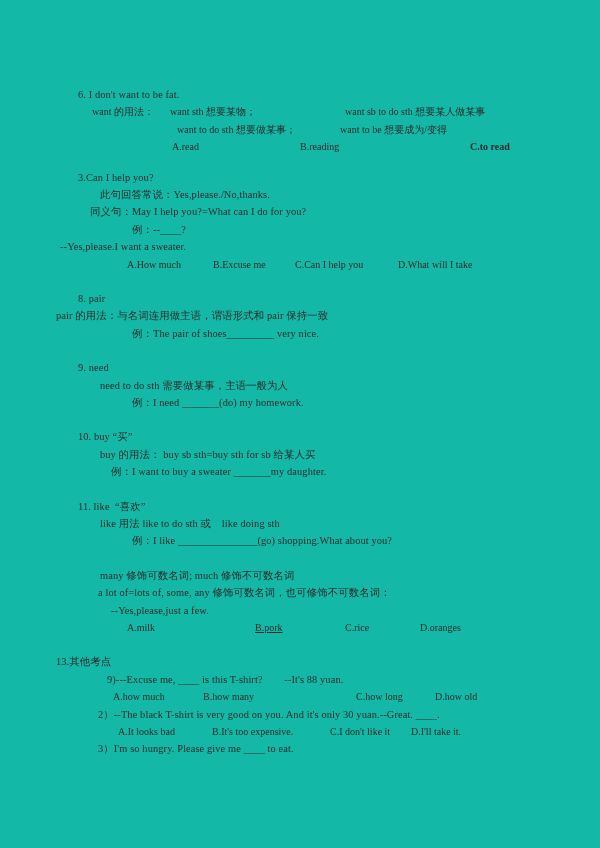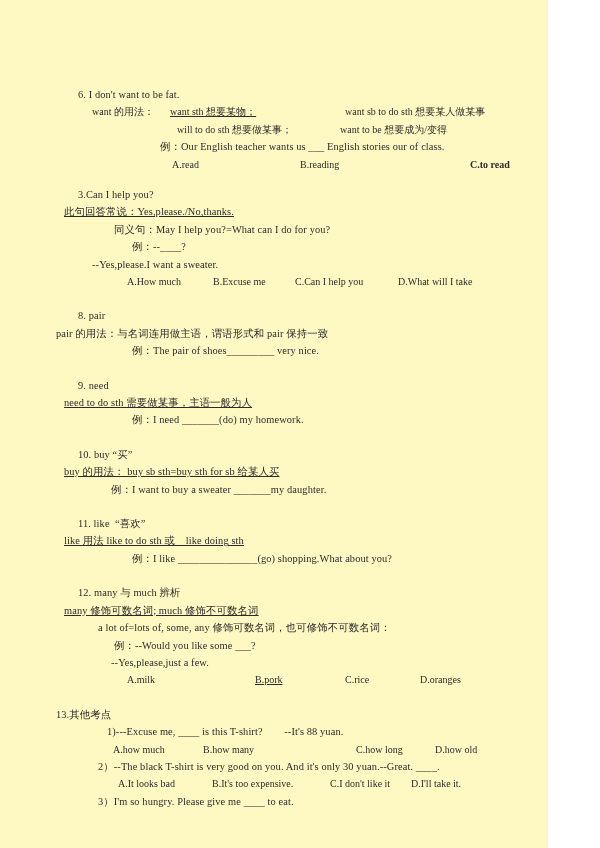--- a/index.html
+++ b/index.html
@@ -10,23 +10,23 @@
   body {
     width: 600px;
     height: 848px;
     font-family: "Liberation Serif", "DejaVu Serif", serif;
     color: #2b2b2b;
     -webkit-font-smoothing: antialiased;
     overflow: hidden;
   }
   .page {
     position: relative;
-    width: 548px;
+    width: 600px;
     height: 848px;
-    background: #fef9c3;
+    background: #14b8a6;
     padding: 0;
     box-sizing: border-box;
   }
   .doc-body {
     position: absolute;
     left: 0;
     top: 86px;
     width: 600px;
   }
   .block {
@@ -38,25 +38,25 @@
     line-height: 17.4px;
     white-space: pre-wrap;
     letter-spacing: 0.01em;
     margin: 0;
   }
   
   .i0  { padding-left: 78px; }
   .i1  { padding-left: 56px; }
   .i2  { padding-left: 98px; }
   .i3  { padding-left: 107px; }
-  .i4  { padding-left: 114px; }
-  .i5  { padding-left: 64px; text-decoration: underline; }
+  .i4  { padding-left: 90px; }
+  .i5  { padding-left: 100px; }
   .i6  { padding-left: 132px; }
   .i7  { padding-left: 111px; }
-  .i8  { padding-left: 92px; }
+  .i8  { padding-left: 60px; }
   .i9  { padding-left: 160px; }
   .gap-md { height: 13px; }
   .gap-lg { height: 17px; }
 
   
   .opts {
     font-size: 10px;
     line-height: 17.4px;
     position: relative;
     height: 17.4px;
@@ -71,28 +71,27 @@
 </head>
 <body>
 
 <div class="page">
   <div class="doc-body">
 
     <div class="block">
       <div class="line i0">6. I don't want to be fat.</div>
       <div class="opts">
         <span class="opt" style="left:92px;">want 的用法：</span>
-        <span class="opt" style="left:170px;text-decoration:underline;">want sth 想要某物；</span>
+        <span class="opt" style="left:170px;">want sth 想要某物；</span>
         <span class="opt" style="left:345px;">want sb to do sth 想要某人做某事</span>
       </div>
       <div class="opts">
-        <span class="opt" style="left:177px;">will to do sth 想要做某事；</span>
+        <span class="opt" style="left:177px;">want to do sth 想要做某事；</span>
         <span class="opt" style="left:340px;">want to be 想要成为/变得</span>
       </div>
-      <div class="line i9">例：Our English teacher wants us ___ English stories our of class.</div>
       <div class="opts">
         <span class="opt" style="left:172px;">A.read</span>
         <span class="opt" style="left:300px;">B.reading</span>
         <span class="opt" style="left:470px;font-weight:bold;">C.to read</span>
       </div>
     </div>
 
     <div class="gap-md"></div>
 
     <div class="block">
@@ -137,38 +136,36 @@
 
     <div class="block">
       <div class="line i0">11. like  “喜欢”</div>
       <div class="line i5">like 用法 like to do sth 或    like doing sth</div>
       <div class="line i6">例：I like _______________(go) shopping.What about you?</div>
     </div>
 
     <div class="gap-lg"></div>
 
     <div class="block">
-      <div class="line i0">12. many 与 much 辨析</div>
       <div class="line i5">many 修饰可数名词; much 修饰不可数名词</div>
       <div class="line i2">a lot of=lots of, some, any 修饰可数名词，也可修饰不可数名词：</div>
-      <div class="line i4">例：--Would you like some ___?</div>
       <div class="line i7">--Yes,please,just a few.</div>
       <div class="opts">
         <span class="opt" style="left:127px;">A.milk</span>
         <span class="opt" style="left:255px;text-decoration:underline;">B.pork</span>
         <span class="opt" style="left:345px;">C.rice</span>
         <span class="opt" style="left:420px;">D.oranges</span>
       </div>
     </div>
 
     <div class="gap-lg"></div>
 
     <div class="block">
       <div class="line i1">13.其他考点</div>
-      <div class="line i3">1)---Excuse me, ____ is this T-shirt?        --It's 88 yuan.</div>
+      <div class="line i3">9)---Excuse me, ____ is this T-shirt?        --It's 88 yuan.</div>
       <div class="opts">
         <span class="opt" style="left:113px;">A.how much</span>
         <span class="opt" style="left:203px;">B.how many</span>
         <span class="opt" style="left:342px;margin-left:14px;">C.how long</span>
         <span class="opt" style="left:435px;">D.how old</span>
       </div>
       <div class="line i2">2）--The black T-shirt is very good on you. And it's only 30 yuan.--Great. ____.</div>
       <div class="opts">
         <span class="opt" style="left:118px;">A.It looks bad</span>
         <span class="opt" style="left:212px;">B.It's too expensive.</span>

